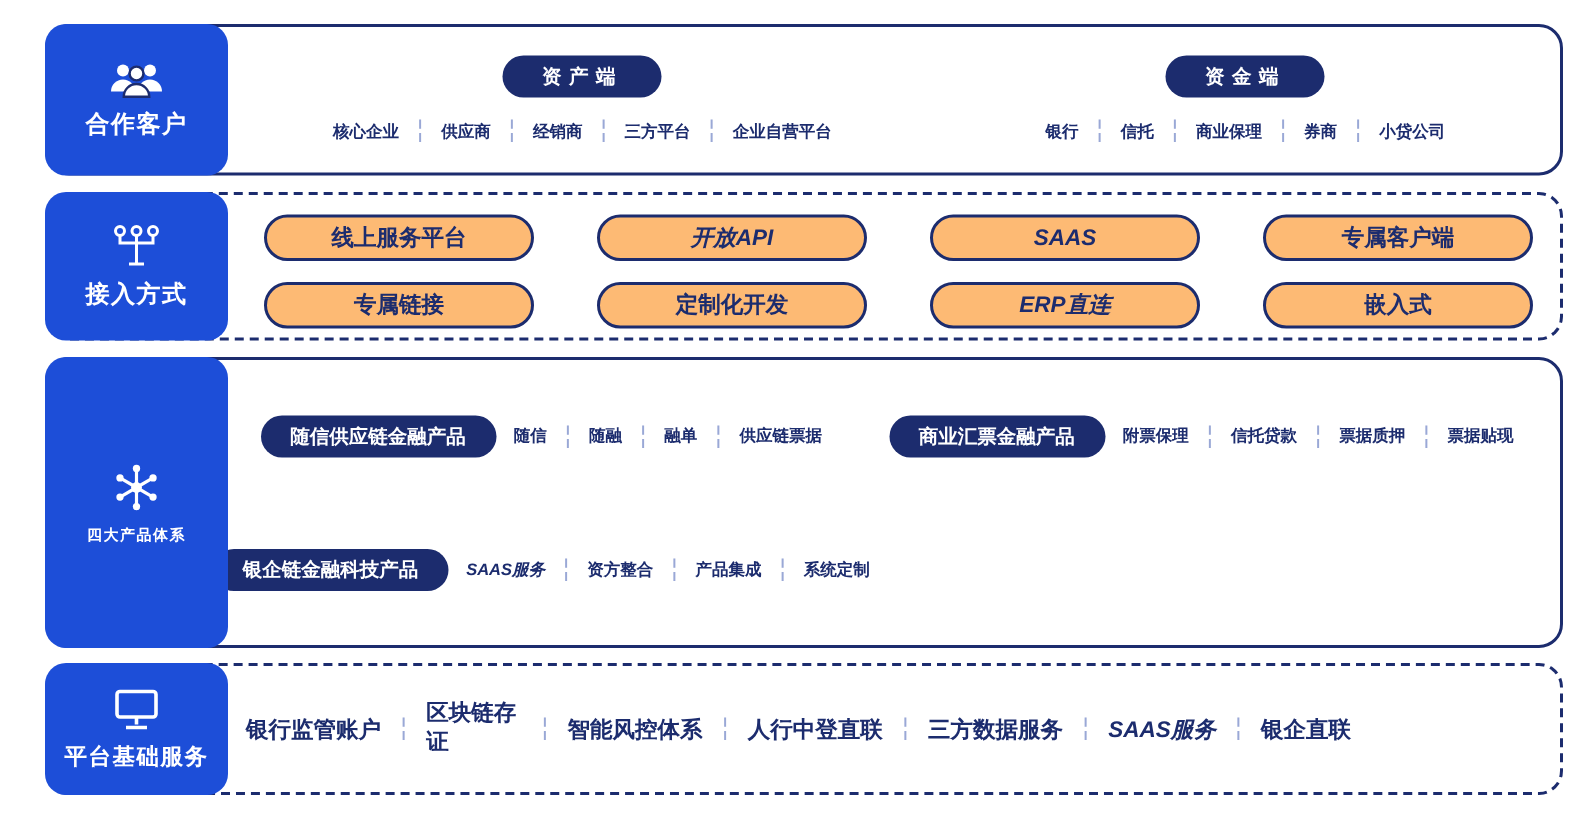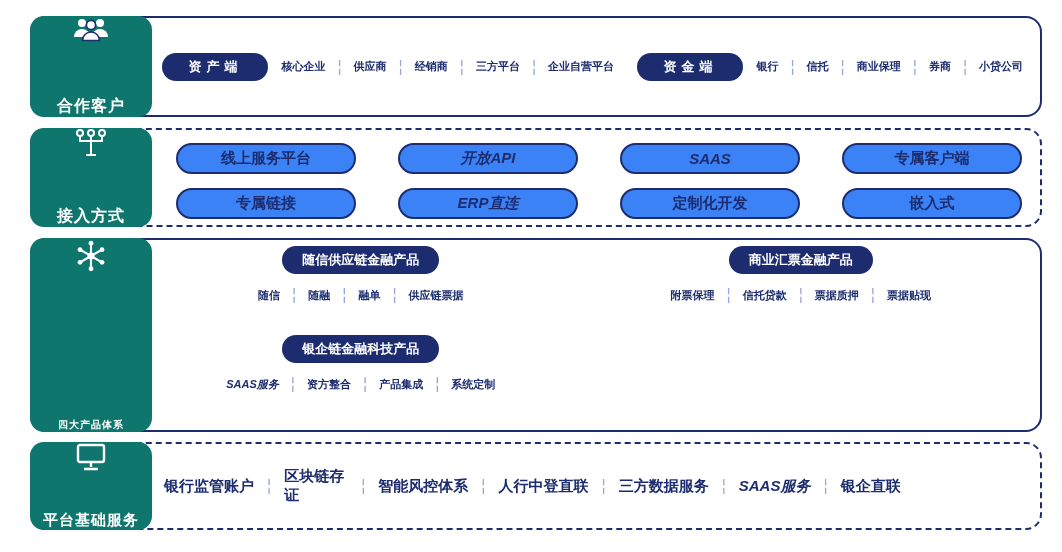--- a/index.html
+++ b/index.html
@@ -15,22 +15,22 @@
   .row { position:absolute; left:30px; width:1012px; border-radius:16px; background:#fff; }
   .row.solid  { border:2px solid #1c2c6e; }
   .row.dashed { border:2px dashed #1c2c6e; }
   .row1 { top:16px;  height:101px; }
   .row2 { top:128px; height:99px;  }
   .row3 { top:238px; height:194px; }
   .row4 { top:442px; height:88px;  }
 
   .label-box {
     position:absolute; left:-2px; top:-2px; bottom:-2px; width:122px;
-    background:#0f766e; border-radius:14px;
-    display:flex; flex-direction:column; align-items:center; justify-content:space-between;
+    background:#1d4ed8; border-radius:14px;
+    display:flex; flex-direction:column; align-items:center; justify-content:center;
     gap:7px; color:#fff; z-index:2;
   }
   .label-text { font-size:16px; font-weight:bold; letter-spacing:1px; white-space:nowrap; }
   .row3 .label-text { font-size:10px; }
   .row4 .label-text { font-size:15px; }
 
   .content { position:absolute; left:122px; right:2px; top:0; bottom:0; }
 
   .badge {
     background:#1c2c6e; color:#fff; font-size:13px; font-weight:bold;
@@ -45,37 +45,37 @@
   .w80 { max-width:84px;  text-align:center; }
   .w95 { max-width:100px; text-align:center; }
   .w62 { max-width:64px;  text-align:left; }
   .italic { font-style:italic; }
 
   .sep { display:inline-block; }
   .sep::before { content:"¦"; color:#9aa8d6; font-weight:normal; font-size:16px; }
 
   
   .r1-flex { position:absolute; inset:0; display:flex; }
-  .cgroup { display:flex; flex-direction:row; align-items:center; justify-content:center; gap:13px; }
+  .cgroup { display:flex; flex-direction:column; align-items:center; justify-content:center; gap:13px; }
   .cgroup.assets { flex:0 0 53%; }
   .cgroup.funds  { flex:0 0 47%; }
 
   
   .pillgrid { position:absolute; left:22px; top:13px;
     display:grid; grid-template-columns:repeat(4,180px); column-gap:42px; row-gap:14px; }
   .pill {
-    height:31px; border:2px solid #1c2c6e; border-radius:16px; background:#3b82f6;
+    height:31px; border:2px solid #1c2c6e; border-radius:16px; background:#fdba74;
     display:flex; align-items:center; justify-content:center;
     font-size:15px; font-weight:bold; white-space:nowrap;
   }
 
   
   .r3-grid { position:absolute; inset:6px 4px 6px 0;
     display:grid; grid-template-columns:47% 53%; grid-template-rows:1fr 1fr; }
-  .pgroup { display:flex; flex-direction:column; align-items:center; justify-content:flex-start; gap:12px; }
+  .pgroup { display:flex; flex-direction:row; align-items:center; justify-content:center; gap:12px; }
 
   
   .r4-items { position:absolute; inset:0; display:flex; align-items:center; justify-content:flex-start;
     gap:13px; font-weight:bold; font-size:15px; padding:0 10px; }
 
   svg { display:block; }
 </style>
 </head>
 <body>
 
@@ -145,22 +145,22 @@
       </span>
       <span class="label-text">接入方式</span>
     </div>
     <div class="content">
       <div class="pillgrid">
         <div class="pill">线上服务平台</div>
         <div class="pill italic">开放API</div>
         <div class="pill italic">SAAS</div>
         <div class="pill">专属客户端</div>
         <div class="pill">专属链接</div>
+        <div class="pill">定制化开发</div>
         <div class="pill italic">ERP直连</div>
-        <div class="pill">定制化开发</div>
         <div class="pill">嵌入式</div>
       </div>
     </div>
   </div>
 
   <div class="row row3 solid">
     <div class="label-box">
       <span>
         <svg width="36" height="36" viewBox="0 0 34 34">
           <g stroke="#ffffff" stroke-width="2">

